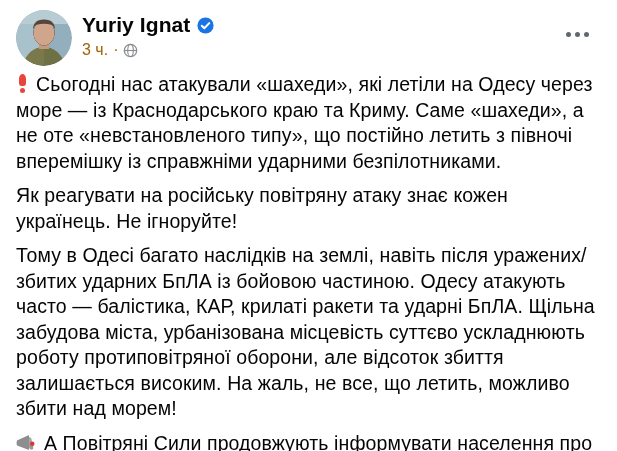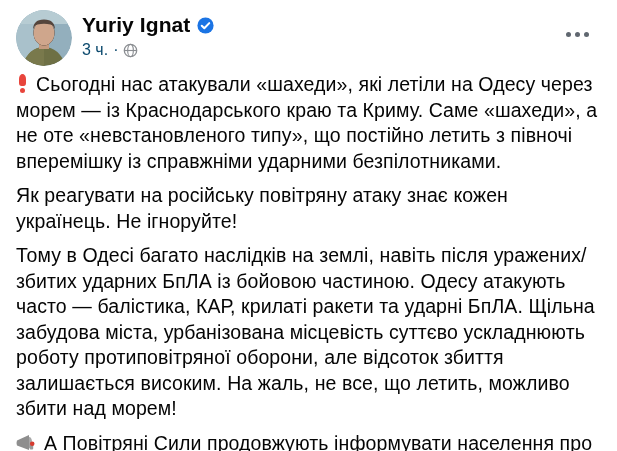--- a/index.html
+++ b/index.html
@@ -51,21 +51,21 @@
     letter-spacing: 0.1px;
     cursor: pointer;
   }
   .verified-badge { width: 17px; height: 17px; display: inline-block; }
   .meta-row {
     display: flex;
     align-items: center;
     gap: 5px;
     margin-top: 4px;
     font-size: 16px;
-    color: #0c4a6e;
+    color: #a16207;
   }
   .meta-row .timestamp { cursor: pointer; }
   .globe-icon { width: 15px; height: 15px; display: inline-block; margin-top: 1px; }
   .more-button {
     position: absolute;
     top: 24px;
     right: 20px;
     display: flex;
     align-items: center;
     gap: 4px;
@@ -163,21 +163,21 @@
     </div>
   </div>
 
   <div class="more-button">
     <span class="dot"></span>
     <span class="dot"></span>
     <span class="dot"></span>
   </div>
 
   <div class="post-content">
-    <p><span class="excl-icon"><span class="bar"></span><span class="pt"></span></span><span>Сьогодні нас атакували «шахеди», які летіли на Одесу через морем — із Краснодарського краю та Криму. Саме «шахеди», а не оте «невстановленого типу», що постійно летить з півночі вперемішку із справжніми ударними безпілотниками.</span></p>
+    <p><span class="excl-icon"><span class="bar"></span><span class="pt"></span></span><span>Сьогодні нас атакували «шахеди», які летіли на Одесу через море — із Краснодарського краю та Криму. Саме «шахеди», а не оте «невстановленого типу», що постійно летить з півночі вперемішку із справжніми ударними безпілотниками.</span></p>
 
     <p><span>Як реагувати на російську повітряну атаку знає кожен українець. Не ігноруйте!</span></p>
 
     <p><span>Тому в Одесі багато наслідків на землі, навіть після уражених/збитих ударних БпЛА із бойовою частиною. Одесу атакують часто — балістика, КАР, крилаті ракети та ударні БпЛА. Щільна забудова міста, урбанізована місцевість суттєво ускладнюють роботу протиповітряної оборони, але відсоток збиття залишається високим. На жаль, не все, що летить, можливо збити над морем!</span></p>
 
     <p><svg class="megaphone-icon" viewBox="0 0 22 19">
           <path d="M1 6.5 L13 1 L13 16 L1 11.5 Q0 9 1 6.5 Z" fill="#8e8e8e"></path>
           <path d="M13 3 Q16 3 16 8.5 Q16 14 13 14 Z" fill="#a8a8a8"></path>
           <rect x="13.6" y="9.5" width="3.6" height="6" rx="1" fill="#9a9a9a"></rect>
           <circle cx="16.2" cy="9.8" r="2.3" fill="#D63B2F"></circle>

